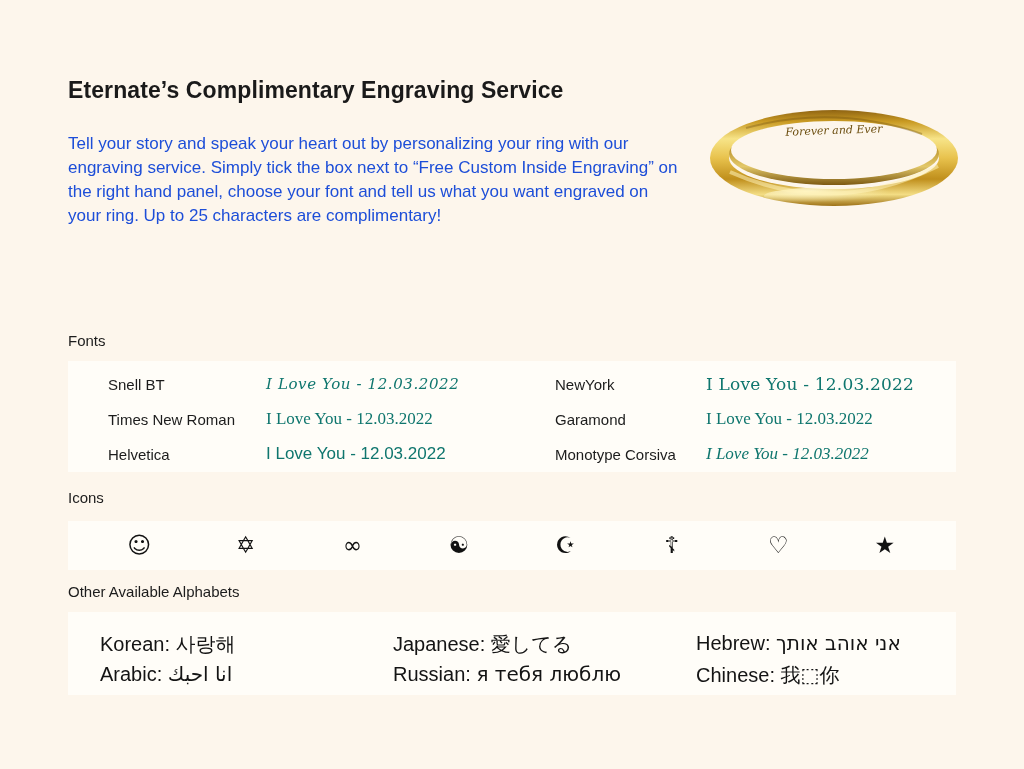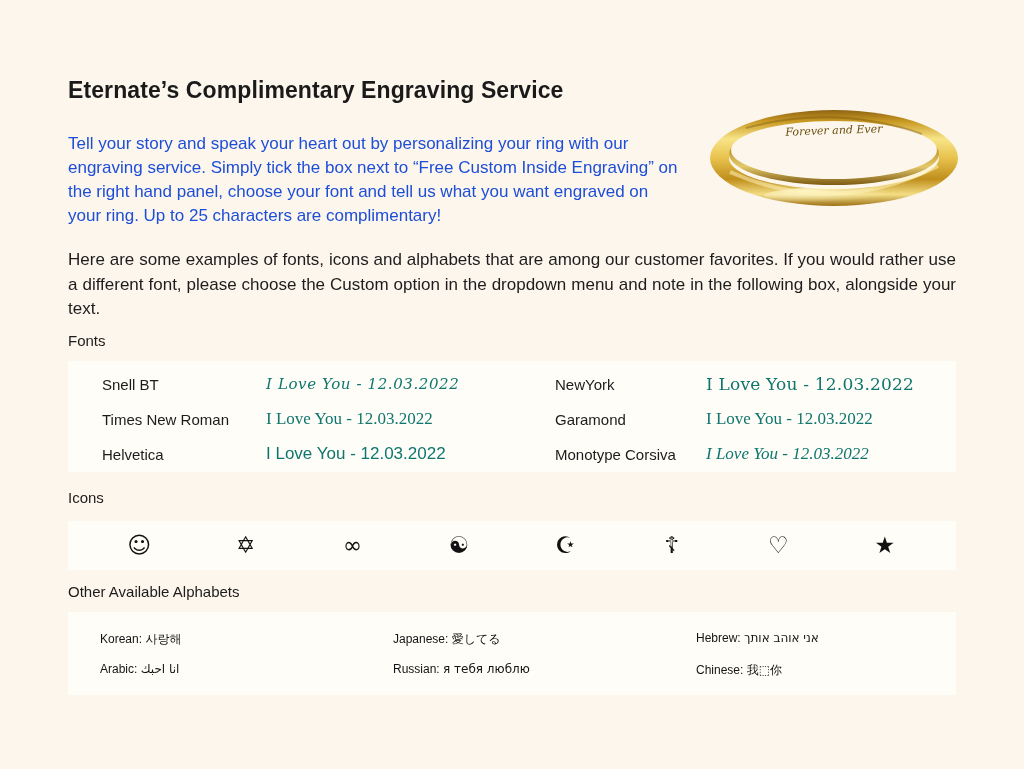--- a/index.html
+++ b/index.html
@@ -81,21 +81,21 @@
   }
   .font-name {
     font-size: 15px;
     color: #1c1c1c;
   }
   .font-sample {
     font-size: 16px;
     color: #0f766e;
     white-space: nowrap;
   }
-  .col-left .font-name { position: absolute; left: 34px; }
+  .col-left .font-name { position: absolute; left: 40px; }
   .col-left .font-sample { position: absolute; left: 198px; }
   .col-right .font-name { position: absolute; left: 487px; }
   .col-right .font-sample { position: absolute; left: 638px; }
 
   .s-snell {
     font-family: "DejaVu Serif", serif;
     font-style: italic;
     font-size: 15px;
     letter-spacing: 0.6px;
   }
@@ -146,21 +146,21 @@
 
   
   #alpha-label { top: 583px; }
   #alpha-panel {
     top: 612px;
     width: 888px;
     height: 83px;
   }
   .alpha-cell {
     position: absolute;
-    font-size: 12px;
+    font-size: 20px;
     white-space: nowrap;
     color: #141414;
   }
   .alpha-cell .lang {
     font-family: "Liberation Sans", sans-serif;
   }
   .alpha-cell .txt {
     font-family: "DejaVu Sans", sans-serif;
   }
   .ac-r1 { top: 19px; }
@@ -205,21 +205,20 @@
       <ellipse cx="134" cy="60" rx="105" ry="31" fill="#fdf6ec"></ellipse>
       <ellipse cx="134" cy="56" rx="105" ry="31" fill="url(#goldInner)"></ellipse>
       <ellipse cx="134" cy="52" rx="103" ry="29" fill="#fdf6ec"></ellipse>
       <ellipse cx="134" cy="98" rx="70" ry="9" fill="url(#shine)"></ellipse>
       <path d="M30 74 q104 46 208 -6" stroke="#fff3b8" stroke-width="4" fill="none" opacity="0.55"></path>
       <path d="M46 30 q88 -24 176 6" stroke="#6b4a0d" stroke-width="2" fill="none" opacity="0.35"></path>
       <text x="134" y="36" text-anchor="middle" font-family="DejaVu Serif, serif" font-style="italic" font-size="11" fill="#6b4d0e" transform="rotate(-2 134 36)">Forever and Ever</text>
     </svg>
   </div>
 
-  <p class="para2">Here are some examples of fonts, icons and alphabets that are among our customer favorites. If you would rather use a different font, please choose the Custom option in the dropdown menu and note in the following box, alongside your text.</p>
 
   <div class="section-label" id="fonts-label">Fonts</div>
   <div class="panel" id="fonts-panel">
     <div class="font-row col-left" style="top:6px; left:0; width:444px;">
       <span class="font-name">Snell BT</span>
       <span class="font-sample s-snell">I Love You - 12.03.2022</span>
     </div>
     <div class="font-row col-left" style="top:41px; left:0; width:444px;">
       <span class="font-name">Times New Roman</span>
       <span class="font-sample s-times">I Love You - 12.03.2022</span>

